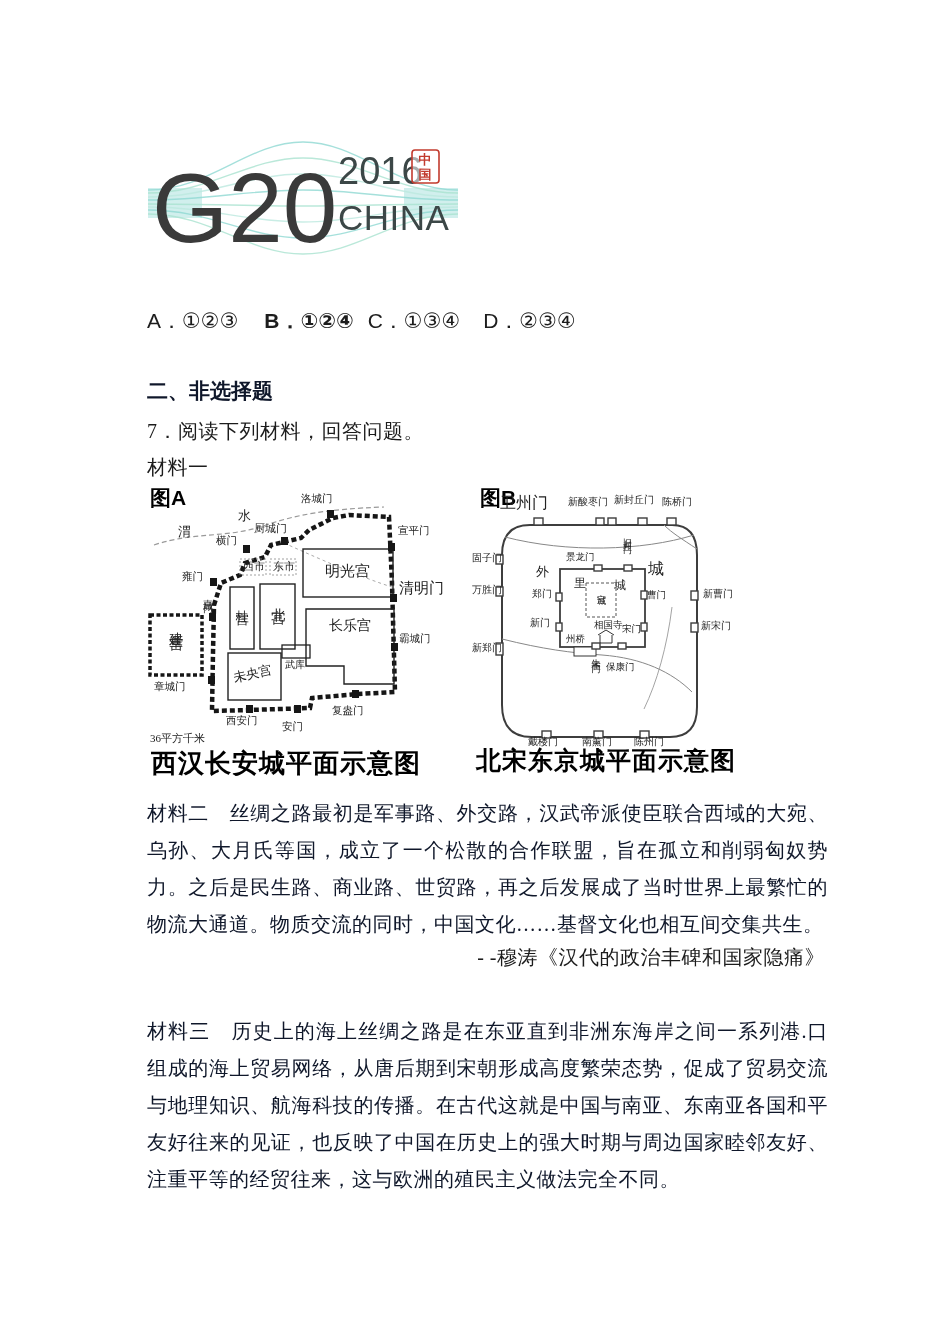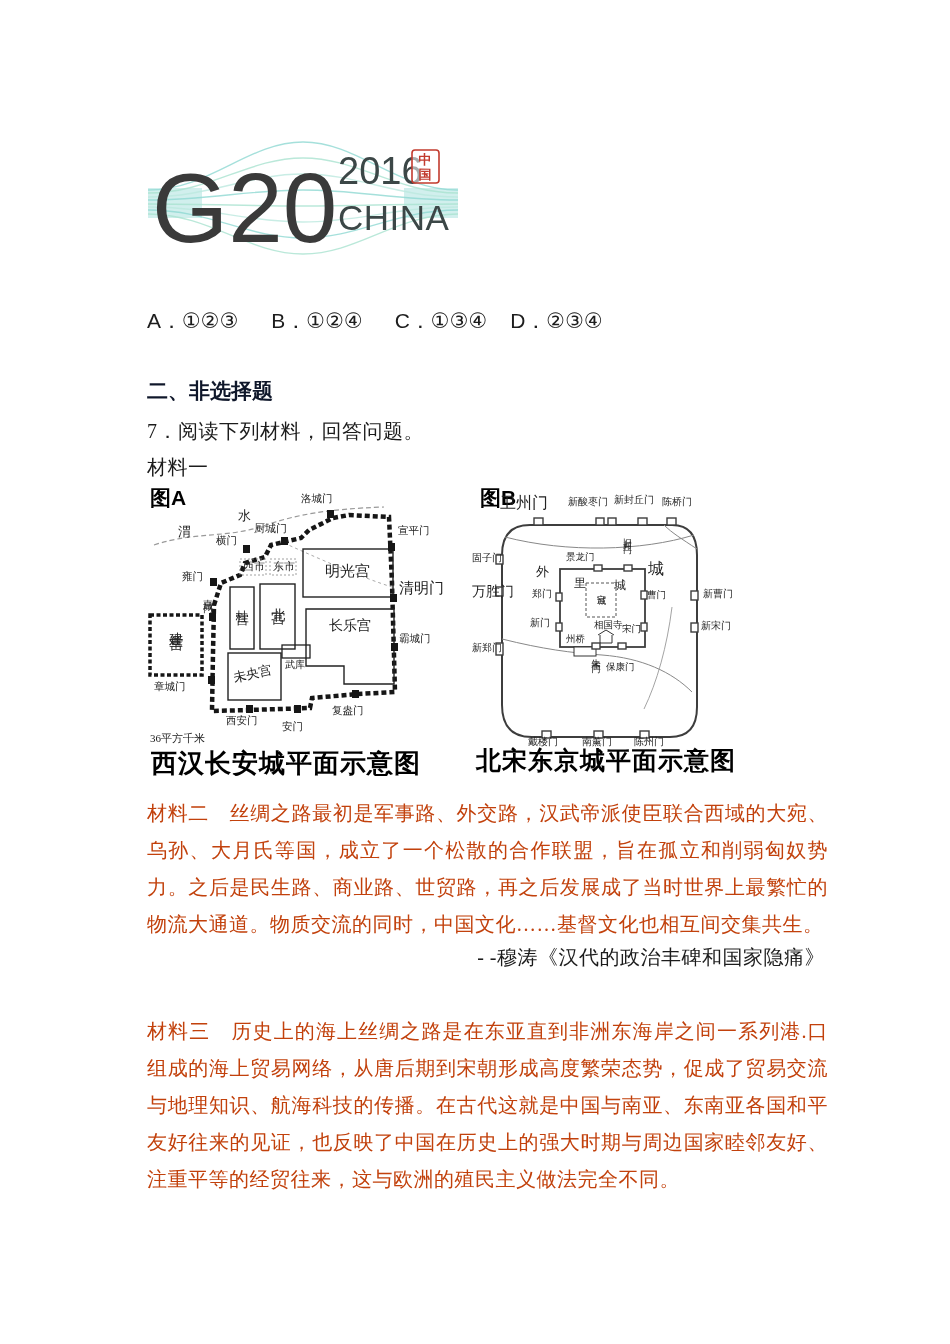--- a/index.html
+++ b/index.html
@@ -5,21 +5,21 @@
   html,body{margin:0;padding:0;}
   body{
     width:950px;height:1344px;position:relative;background:#ffffff;
     font-family:"Liberation Serif","DejaVu Serif",serif;color:#1c1c1c;
     overflow:hidden;
   }
   .abs{position:absolute;}
   .sans{font-family:"Liberation Sans","DejaVu Sans",sans-serif;}
   .para{
     position:absolute;left:147px;width:681px;font-size:20px;line-height:37px;
-    text-align:justify;color:#c2410c;letter-spacing:0.5px;
+    text-align:justify;color:#0f172a;letter-spacing:0.5px;
   }
   .fig{position:absolute;}
   .fig svg{position:absolute;left:0;top:0;}
   .lbl{
     position:absolute;color:#222;white-space:nowrap;line-height:1.05;
     font-family:"Liberation Serif","DejaVu Serif",serif;
   }
   .vert{writing-mode:vertical-rl;text-orientation:upright;letter-spacing:2px;}
   .tilt{transform:rotate(-13deg);}
   .fig-tag{font-family:"Liberation Sans","DejaVu Sans",sans-serif;font-weight:700;color:#000;}
@@ -50,22 +50,22 @@
     <text x="190" y="106" font-family="Liberation Sans, sans-serif" font-size="35" letter-spacing="0.5" fill="#3c4747">CHINA</text>
     <g>
       <rect x="264" y="26" width="27" height="33" rx="3" fill="#ffffff" fill-opacity="0.55" stroke="#c23b2e" stroke-width="1.6"></rect>
       <text x="277" y="40" text-anchor="middle" font-size="13" fill="#c23b2e" font-weight="bold">中</text>
       <text x="277" y="55" text-anchor="middle" font-size="13" fill="#c23b2e" font-weight="bold">国</text>
     </g>
   </svg>
 </div>
 
 <div class="abs sans" style="left:147px;top:307px;font-size:21px;color:#1d1d1d;">
-  <span style="margin-right:27px;">A．①②③</span>
-  <span style="margin-right:26px;">B．①②④</span>
+  <span style="margin-right:20px;">A．①②③</span>
+  <span style="margin-right:8px;font-weight:bold;">B．①②④</span>
   <span style="margin-right:17px;">C．①③④</span>
   <span>D．②③④</span>
 </div>
 
 <div class="abs sans" style="left:147px;top:377px;font-size:21px;font-weight:700;color:#0f172a;">二、非选择题</div>
 
 <div class="abs" style="left:147px;top:418px;font-size:20px;letter-spacing:0.5px;">7．阅读下列材料，回答问题。</div>
 
 <div class="abs" style="left:147px;top:454px;font-size:20px;letter-spacing:0.5px;">材料一</div>
 
@@ -174,21 +174,21 @@
       <rect x="169" y="104" width="6" height="8"></rect>
         <rect x="169" y="136" width="6" height="8"></rect>
     </g>
   </svg>
   <div class="lbl fig-tag" style="left:8px;top:0;font-size:21px;">图B</div>
   <div class="lbl" style="left:28px;top:8px;font-size:16px;">卫州门</div>
   <div class="lbl" style="left:96px;top:10px;font-size:10px;">新酸枣门</div>
   <div class="lbl" style="left:142px;top:8px;font-size:10px;">新封丘门</div>
   <div class="lbl" style="left:190px;top:10px;font-size:10px;">陈桥门</div>
   <div class="lbl" style="left:0;top:66px;font-size:10px;">固子门</div>
-  <div class="lbl" style="left:0;top:98px;font-size:14px;">万胜门</div>
+  <div class="lbl" style="left:0;top:98px;font-size:10px;">万胜门</div>
   <div class="lbl" style="left:0;top:156px;font-size:10px;text-align:center;">新郑门</div>
   <div class="lbl" style="left:231px;top:102px;font-size:10px;">新曹门</div>
   <div class="lbl" style="left:229px;top:134px;font-size:10px;">新宋门</div>
   <div class="lbl" style="left:56px;top:250px;font-size:10px;">戴楼门</div>
   <div class="lbl" style="left:110px;top:250px;font-size:10px;">南薰门</div>
   <div class="lbl" style="left:162px;top:250px;font-size:10px;">陈州门</div>
   <div class="lbl" style="left:64px;top:78px;font-size:13px;">外</div>
   <div class="lbl" style="left:176px;top:74px;font-size:16px;">城</div>
   <div class="lbl" style="left:102px;top:90px;font-size:12px;">里</div>
   <div class="lbl" style="left:142px;top:92px;font-size:12px;">城</div>

